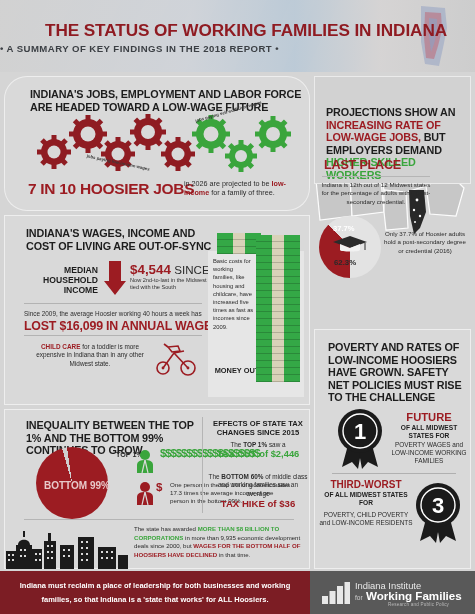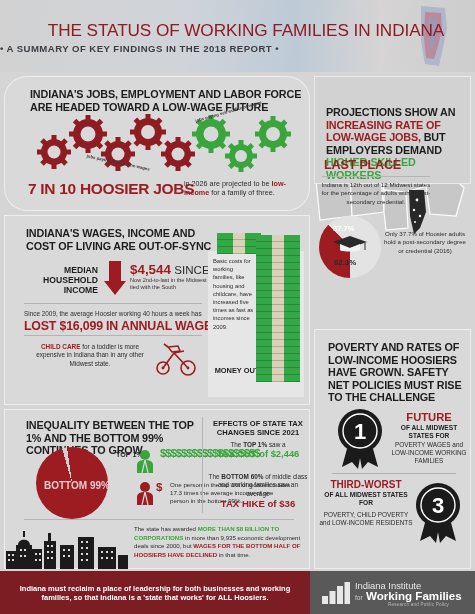--- a/index.html
+++ b/index.html
@@ -26,21 +26,21 @@
     overflow: hidden;
   }
   .hdr-map {
     position: absolute; right: 6px; top: 2px; width: 70px; height: 70px;
     opacity: .75;
   }
   .hdr-title {
     position: absolute; left: 0; top: 20px; width: 475px;
     text-align: center;
     color: #8f1b22;
-    font-size: 17.2px; font-weight: normal; letter-spacing: -0.1px; padding-left: 17px;
+    font-size: 17.2px; font-weight: bold; letter-spacing: -0.1px; padding-left: 17px;
   }
   .hdr-sub {
     position: absolute; left: 0; top: 43px; width: 410px;
     text-align: left;
     color: #3b3f44;
     font-size: 9.6px; font-weight: bold; letter-spacing: .45px;
   }
 
   
   .panel {
@@ -249,21 +249,21 @@
     position: absolute; left: 4px; top: 182px; width: 96px; text-align: center;
     font-size: 6.4px; color: #2a2a2a; line-height: 8.4px;
   }
 
   
   .footer-stmt {
     position: absolute; left: 0; top: 571px; width: 310px; height: 43px;
     background: #7c1d24; color: #fff;
     display: flex; align-items: center; justify-content: center;
     text-align: center; padding: 0 12px;
-    font-size: 7.5px; font-weight: bold; line-height: 9px;
+    font-size: 7.5px; font-weight: bold; line-height: 14px;
   }
   .footer-logo {
     position: absolute; left: 310px; top: 571px; width: 165px; height: 43px;
     background: #595959;
   }
   .logo-bars { position: absolute; left: 12px; top: 11px; width: 28px; height: 22px; }
   .logo-l1 { position: absolute; left: 45px; top: 9px; font-size: 9.4px; color: #e8e8e8; }
   .logo-l2 { position: absolute; left: 45px; top: 18px; font-size: 11.6px; font-weight: bold; color: #fff; }
   .logo-l2 .for { font-size: 6.6px; font-weight: normal; color: #cfcfcf; }
   .logo-l3 { position: absolute; left: 78px; top: 31px; font-size: 4.6px; color: #b9b9b9; letter-spacing: .2px;}
@@ -578,21 +578,21 @@
     <svg class="person pr" width="18" height="24" viewBox="0 0 18 24">
       <circle cx="9" cy="6" r="5" fill="#9c1c22"></circle>
       <path d="M1 24 V16 C1 12 5 11 9 11 C13 11 17 12 17 16 V24 Z" fill="#9c1c22"></path>
       <path d="M9 11 L6 24 M9 11 L12 24" stroke="#d9d9d9" stroke-width="1.2"></path>
     </svg>
     <div class="dollars">$$$$$$$$$$$$$$$$$$$</div>
     <div class="dsign">$</div>
     <div class="i-note">One person in the top 1% of workers makes 17.3 times the average income of one person in the bottom 99%.</div>
 
     <div class="vdiv"></div>
-    <div class="tax-title">EFFECTS OF STATE TAX CHANGES SINCE 2021</div>
+    <div class="tax-title">EFFECTS OF STATE TAX CHANGES SINCE 2015</div>
     <div class="tax-b1">
       <span>The </span><b>TOP 1%</b><span> saw a</span>
       <span class="tax-cut">TAX CUT of $2,446</span>
     </div>
     <div class="tax-b2">
       <span>The </span><b>BOTTOM 60%</b><span> of middle class and working families saw an average</span>
       <span class="tax-hike">TAX HIKE of $36</span>
     </div>
 
     <div class="hdiv"></div>

